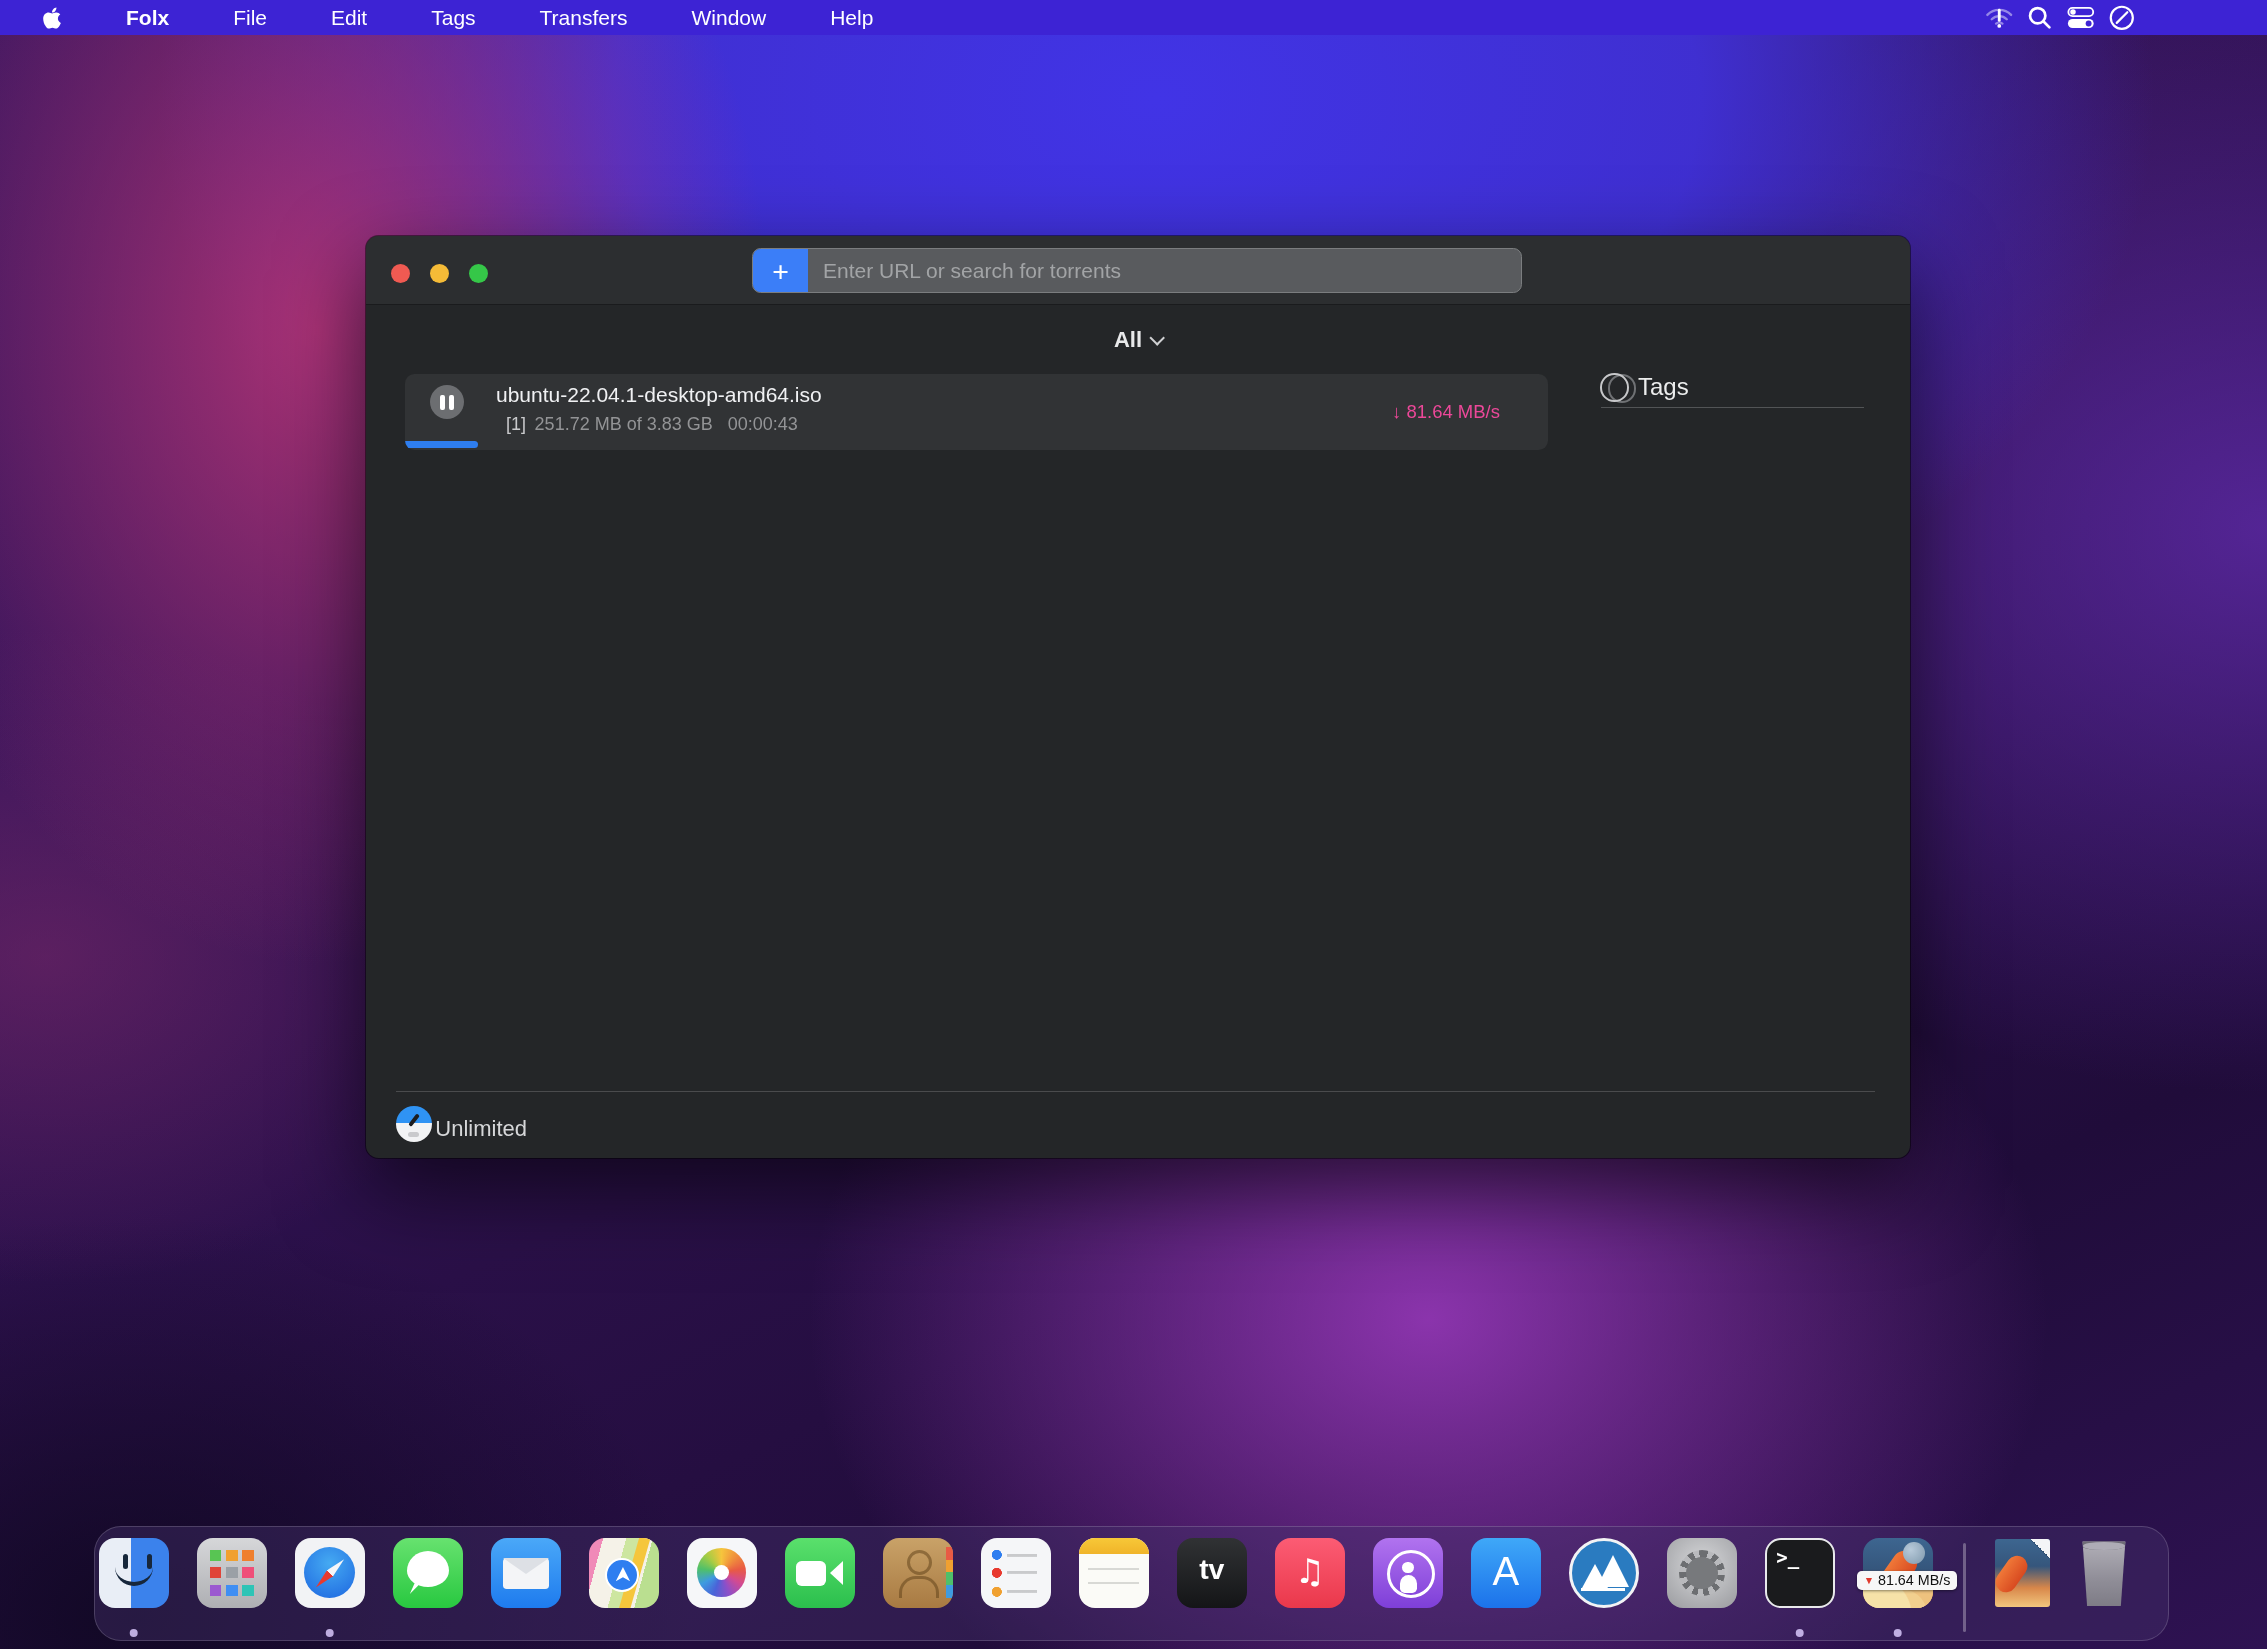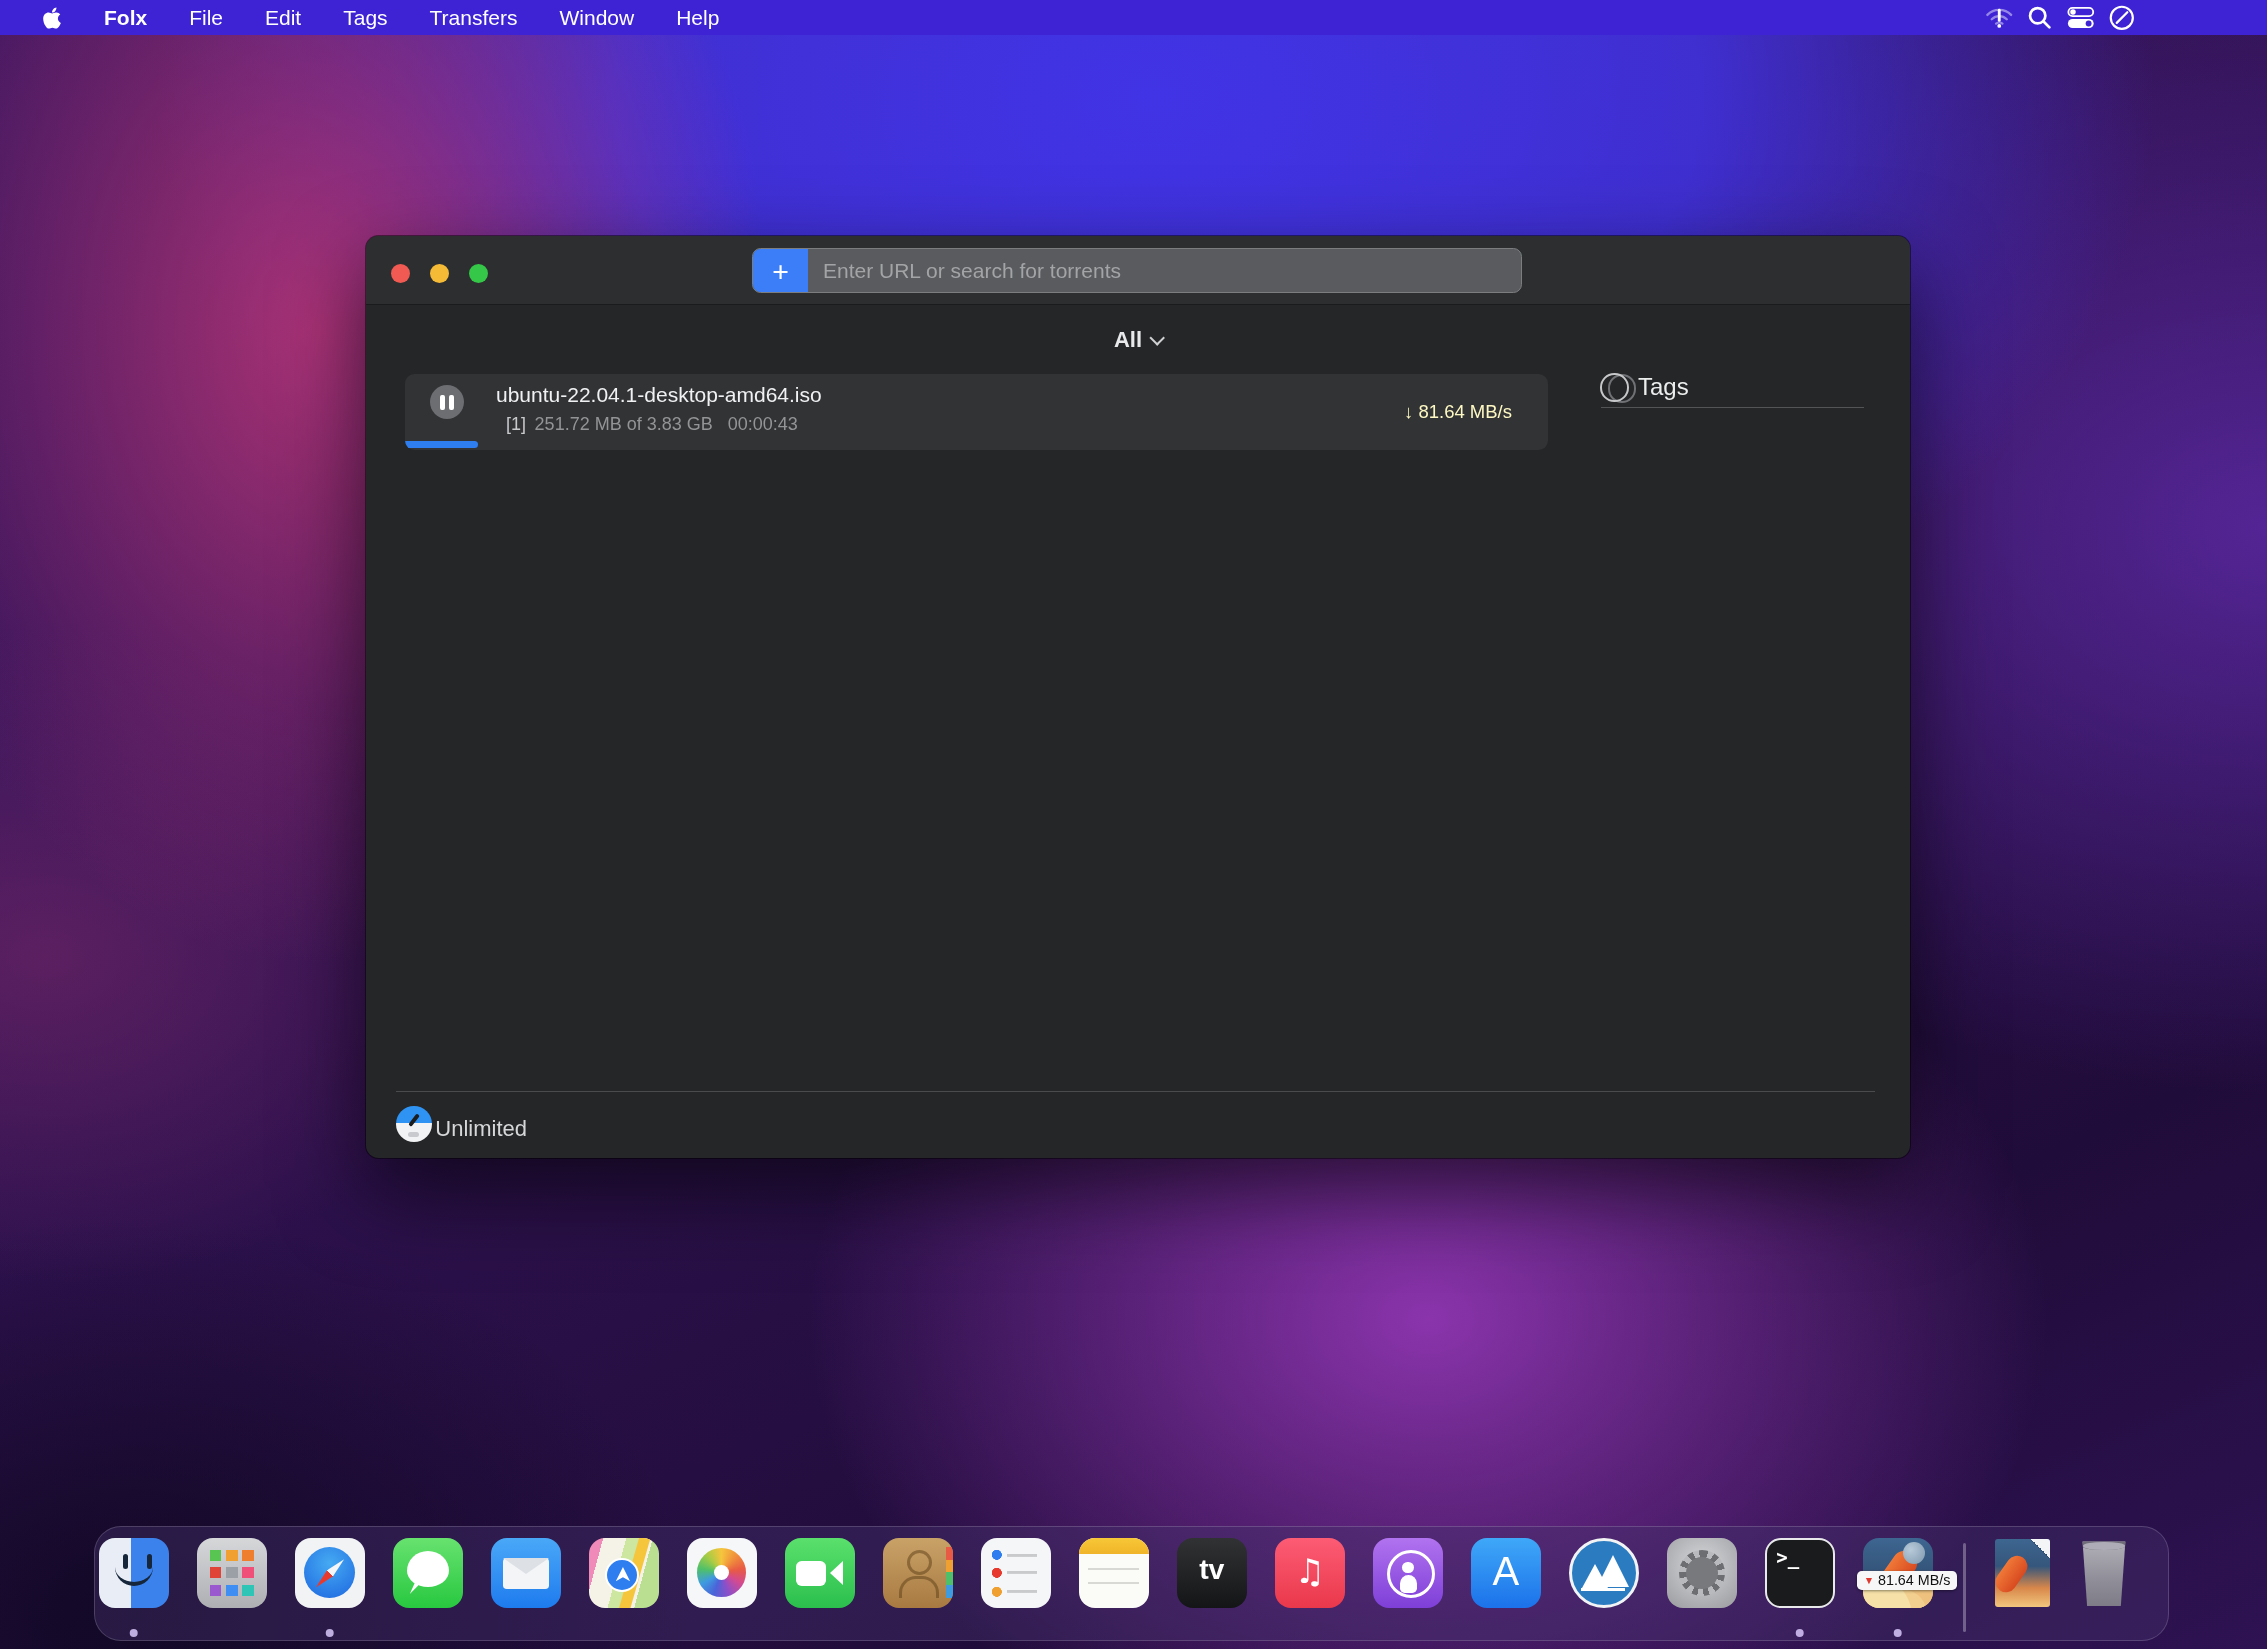--- a/index.html
+++ b/index.html
@@ -12,21 +12,21 @@
       radial-gradient(685px 495px at 2% 58%, rgba(125,42,105,.55), rgba(125,42,105,0) 66%),
       radial-gradient(1427px 951px at 51% 6%, #4134e6 0%, rgba(65,52,230,.85) 38%, rgba(65,52,230,0) 70%),
       radial-gradient(1094px 808px at 100% 32%, rgba(98,44,175,.75), rgba(98,44,175,0) 70%),
       radial-gradient(856px 618px at 6% 98%, rgba(14,7,32,.85), rgba(14,7,32,0) 65%),
       linear-gradient(155deg, #3a1660 0%, #35145a 30%, #2a1048 55%, #200c3a 78%, #2e1252 100%);
   }
 
   
   .menubar { position:absolute; left:0; top:0; width:2267px; height:35px; background:#3d23d4;
     display:flex; align-items:center; color:#fff; }
-  .menubar-left { display:flex; align-items:center; gap:42px; padding-left:42px; }
+  .menubar-left { display:flex; align-items:center; gap:64px; padding-left:42px; }
   .apple-logo { width:20px; height:24px; display:flex; align-items:center; }
   .menu-item { font-size:21px; font-weight:400; color:#fff; white-space:nowrap; }
   .menu-item.bold { font-weight:700; }
   .menubar-right { position:absolute; right:131px; top:0; height:35px; display:flex; align-items:center; gap:12.4px; }
   .status-icon { width:28.5px; height:28.5px; display:flex; align-items:center; justify-content:center; }
 
   
   .window { position:absolute; left:366px; top:236px; width:1544px; height:922px;
     background:#242628; border-radius:12.4px; box-shadow:0 32px 86px rgba(0,0,0,.6), 0 0 0 1px rgba(0,0,0,.45);
     overflow:hidden; }
@@ -53,22 +53,22 @@
   
   .dl-row { position:absolute; left:39px; top:138px; width:1143px; height:76px; background:#313335;
     border-radius:9.5px; overflow:hidden; }
   .pause-btn { position:absolute; left:25px; top:11.4px; width:34px; height:34px; border-radius:50%;
     background:#6c6e71; display:flex; align-items:center; justify-content:center; gap:4.8px; }
   .pause-btn i { display:block; width:4.8px; height:14.3px; background:#fff; border-radius:1.9px; }
   .dl-name { position:absolute; left:91px; top:8.6px; font-size:21px; color:#f0f1f3; }
   .dl-details { position:absolute; left:101px; top:40px; font-size:18px; color:#939496; }
   .dl-details .queue { color:#c9cacc; margin-right:8.6px; }
   .dl-details .time { margin-left:15px; }
-  .dl-speed { position:absolute; right:36px; top:0; height:100%; display:flex; align-items:center;
-    font-size:18.5px; color:#fef9c3; }
+  .dl-speed { position:absolute; right:48px; top:0; height:100%; display:flex; align-items:center;
+    font-size:18.5px; color:#ec4899; }
   .progress-fill { position:absolute; left:0; bottom:1.9px; height:7.6px; background:#2e7ef0;
     border-radius:0 3.8px 3.8px 0; }
 
   
   .tags-icon { position:absolute; left:1234px; top:137px; width:40px; height:30px; }
   .tags-icon i { position:absolute; border-radius:50%; width:28.5px; height:28.5px; display:block; }
   .tags-icon .ring-dim { left:7.6px; top:1px; border:2.4px solid #6f7174; }
   .tags-icon .ring-bright { left:0; top:0; border:2.4px solid #c6c7c9; }
   .tags-title { position:absolute; left:1272px; top:137px; font-size:24px; font-weight:500; color:#eceded; }
   .tags-divider { position:absolute; left:1235px; top:171px; width:263px; height:1px; background:#525456; }

